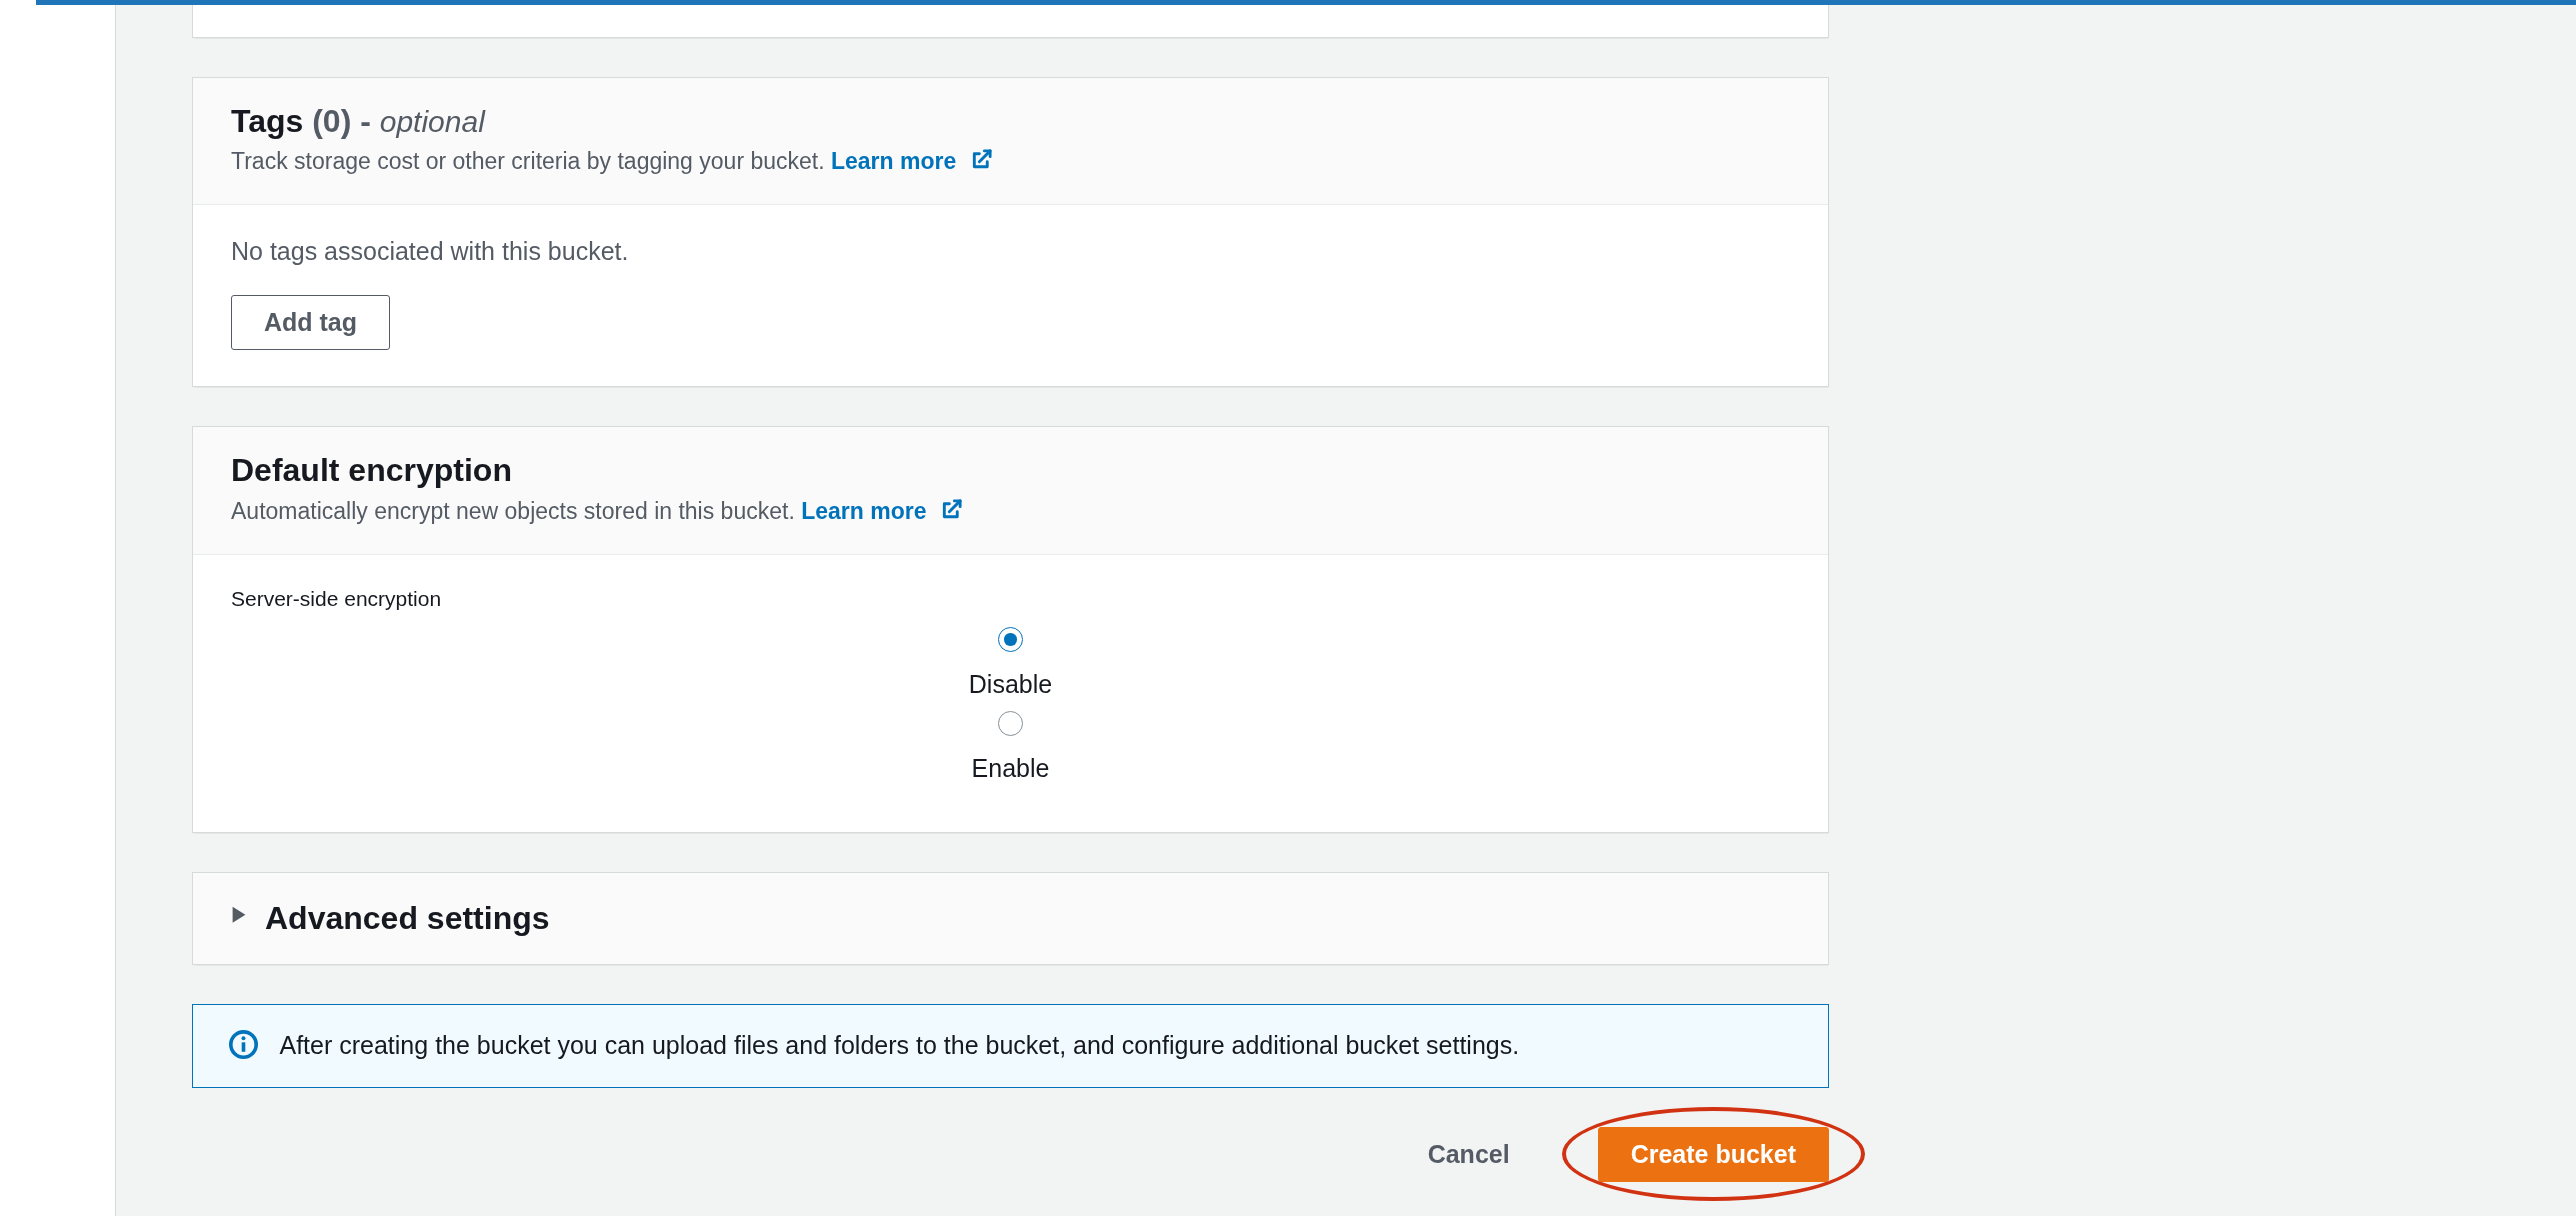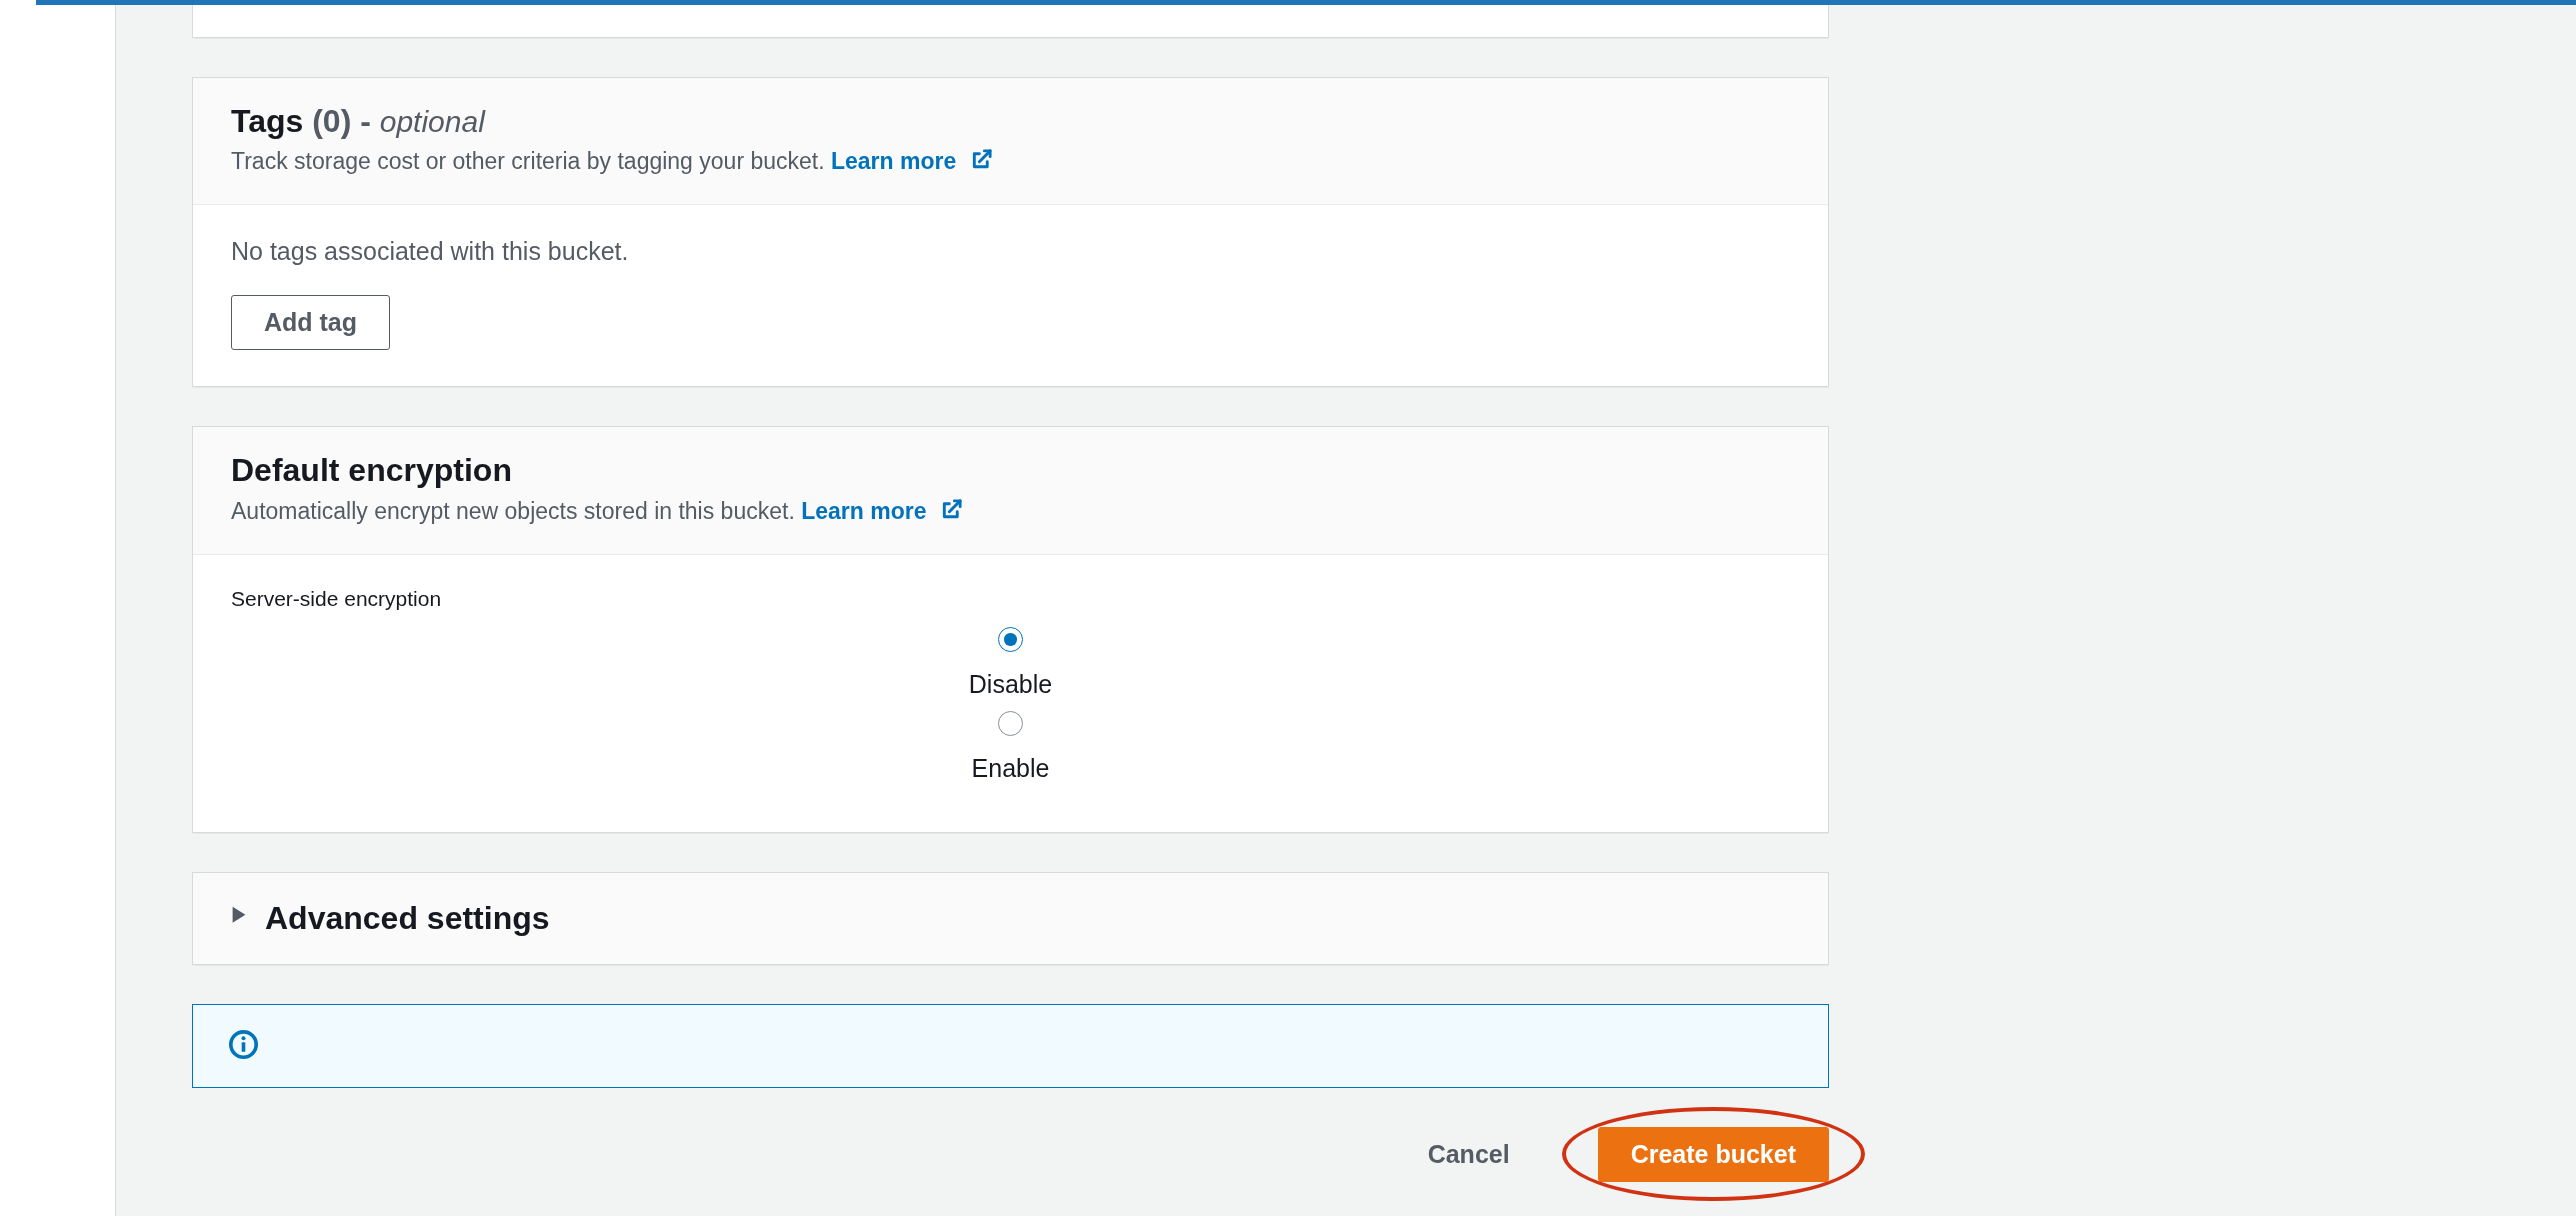--- a/index.html
+++ b/index.html
@@ -321,20 +321,21 @@
       </div>
 
       <div class="info-box">
         <span class="info-icon">
           <svg width="29" height="29" viewBox="0 0 16 16" fill="none">
             <circle cx="8" cy="8" r="7" stroke="#0073bb" stroke-width="2"></circle>
             <circle cx="8" cy="4.6" r="1.1" fill="#0073bb"></circle>
             <rect x="7" y="6.8" width="2" height="5.2" fill="#0073bb"></rect>
           </svg>
         </span>
+        <span class="info-text">After creating the bucket you can upload files and folders to the bucket, and configure additional bucket settings.</span>
       </div>
 
       <div class="action-row" style="position:relative;">
         <div class="btn-link">Cancel</div>
         <div style="position:relative;">
           <div class="btn btn-primary">Create bucket</div>
           <div class="red-ellipse" style="left:-36px; top:-19.7px; right:-36px; bottom:-19.7px;"></div>
         </div>
       </div>
 

